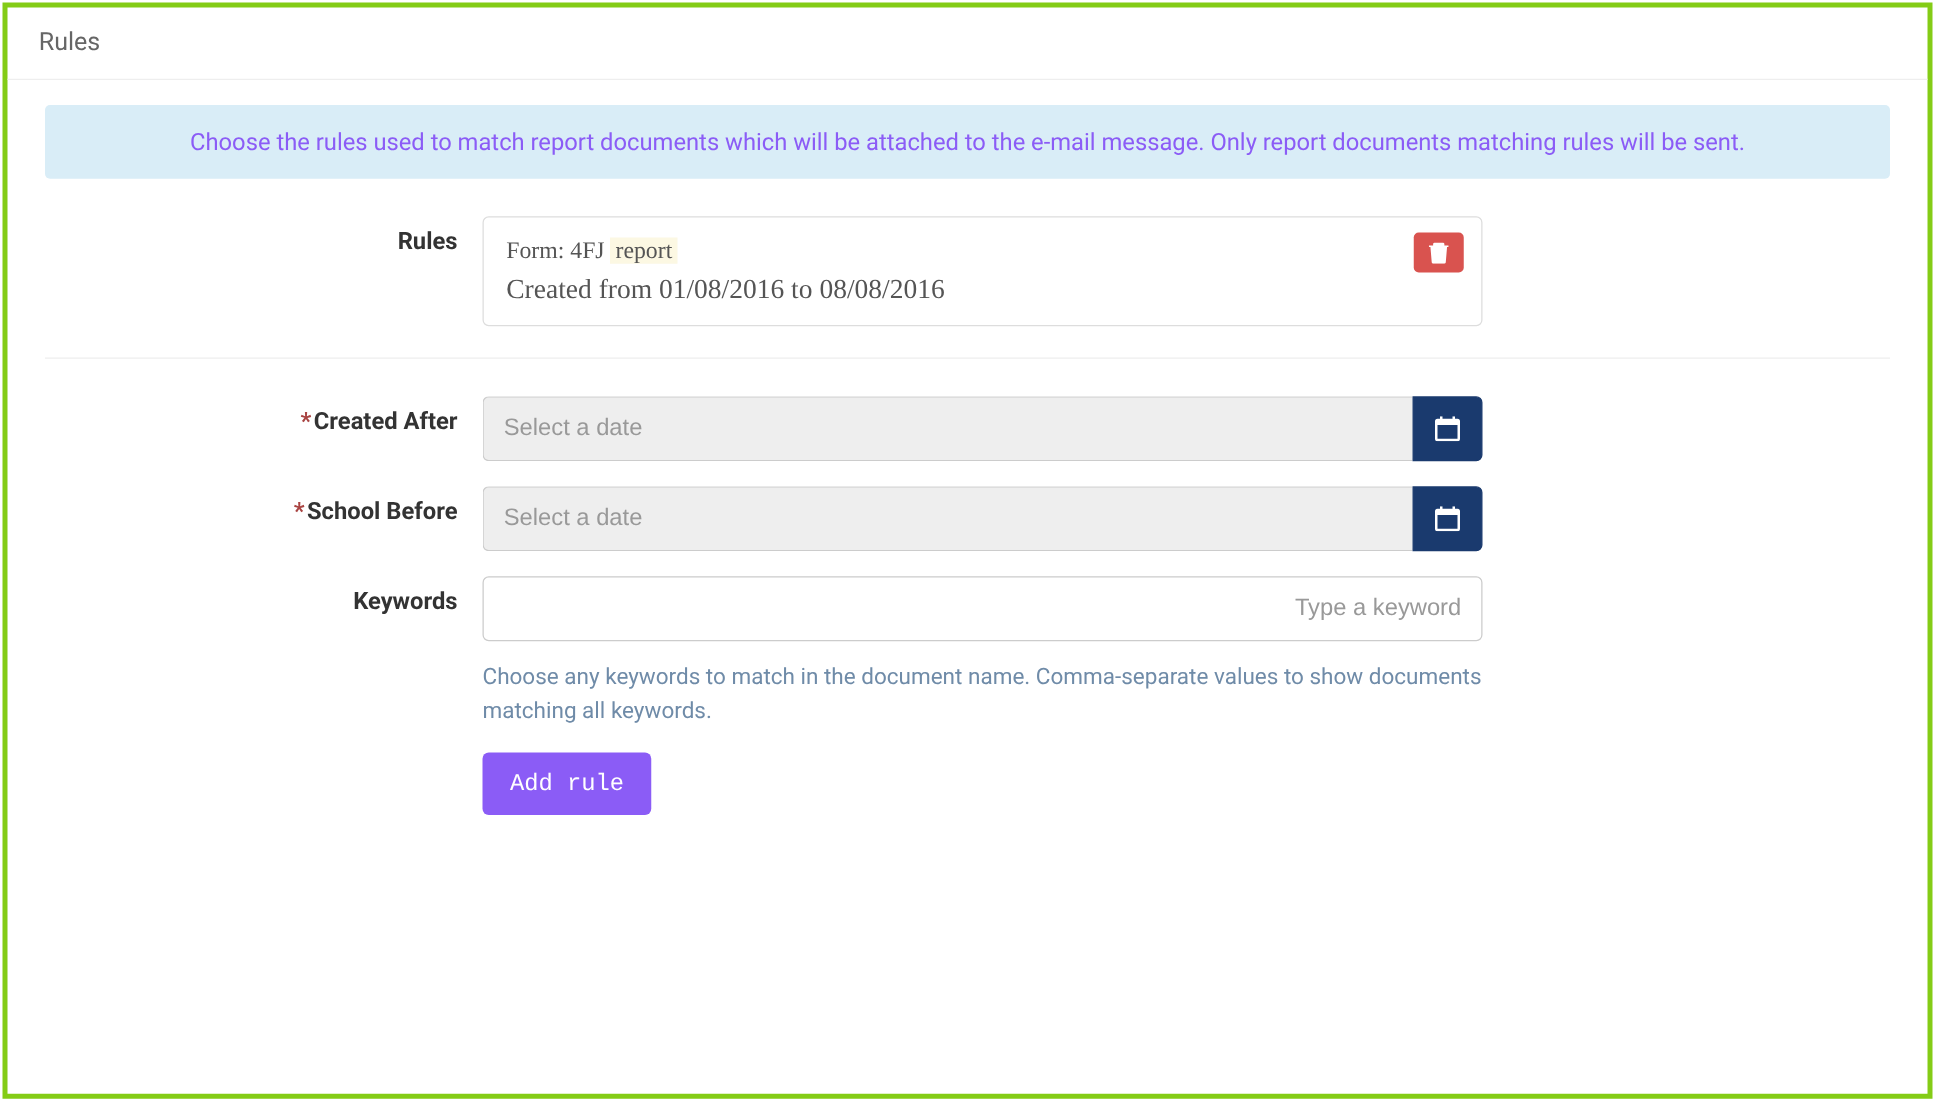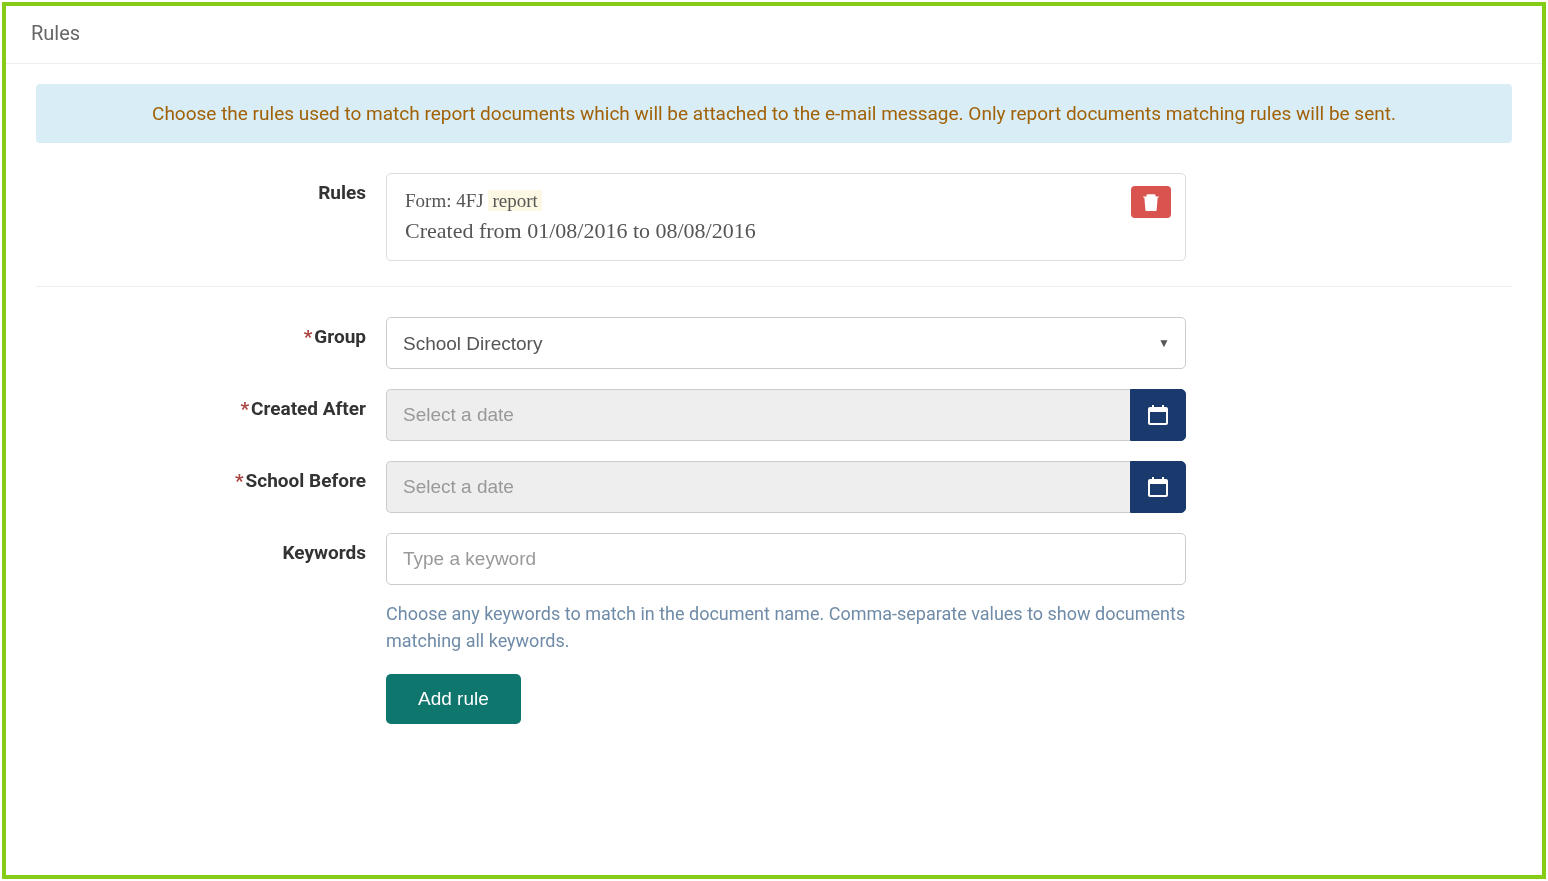--- a/index.html
+++ b/index.html
@@ -25,21 +25,21 @@
     .page-title {
       font-size: 20px;
       color: #666;
       font-weight: 400;
     }
     .content {
       padding: 20px 30px;
     }
     .info-banner {
       background: #d9edf7;
-      color: #a16207;
+      color: #8b5cf6;
       border-radius: 4px;
       padding: 18px 20px;
       text-align: center;
       font-size: 19px;
       margin-bottom: 30px;
     }
     .form-row {
       display: flex;
       align-items: flex-start;
       margin-bottom: 20px;
@@ -166,38 +166,40 @@
     }
     .text-input {
       width: 100%;
       height: 52px;
       border: 1px solid #ccc;
       border-radius: 5px;
       background: #fff;
       padding: 0 16px;
       font-size: 19px;
       color: #555;
+      text-align: right;
     }
     .text-input::placeholder {
       color: #999;
     }
     .help-text {
       color: #6f8ba8;
       font-size: 18px;
       margin-top: 15px;
       line-height: 1.5;
     }
     .add-rule-btn {
-      background: #0f766e;
+      background: #8b5cf6;
       color: #fff;
       border: none;
       border-radius: 5px;
-      padding: 14px 32px;
-      font-size: 19px;
-      cursor: pointer;
+      padding: 14px 22px;
+      font-size: 19px;
+      cursor: pointer;
+      font-family: Liberation Mono, monospace;
     }
   </style>
 </head>
 <body>
 
 <div class="outer-frame">
 
   <div class="page-header">
     <div class="page-title">Rules</div>
   </div>
@@ -221,33 +223,20 @@
               <rect x="6.5" y="5" width="1" height="8"></rect>
               <rect x="9" y="5" width="1" height="8"></rect>
             </svg>
           </button>
         </div>
       </div>
     </div>
 
     <div class="divider-row"></div>
 
-    <div class="form-row">
-      <div class="form-label-col">
-        <span class="required-star">*</span><span>Group</span>
-      </div>
-      <div class="form-input-col">
-        <div class="select-wrap">
-          <select class="form-select">
-            <option>School Directory</option>
-          </select>
-          <span class="select-caret">▼</span>
-        </div>
-      </div>
-    </div>
 
     <div class="form-row">
       <div class="form-label-col">
         <span class="required-star">*</span><span>Created After</span>
       </div>
       <div class="form-input-col">
         <div class="date-input-group">
           <input type="text" class="date-input" readonly="" placeholder="Select a date" style="">
           <button class="date-btn" type="button">
             <svg class="calendar-icon" viewBox="0 0 20 20" fill="#fff">

